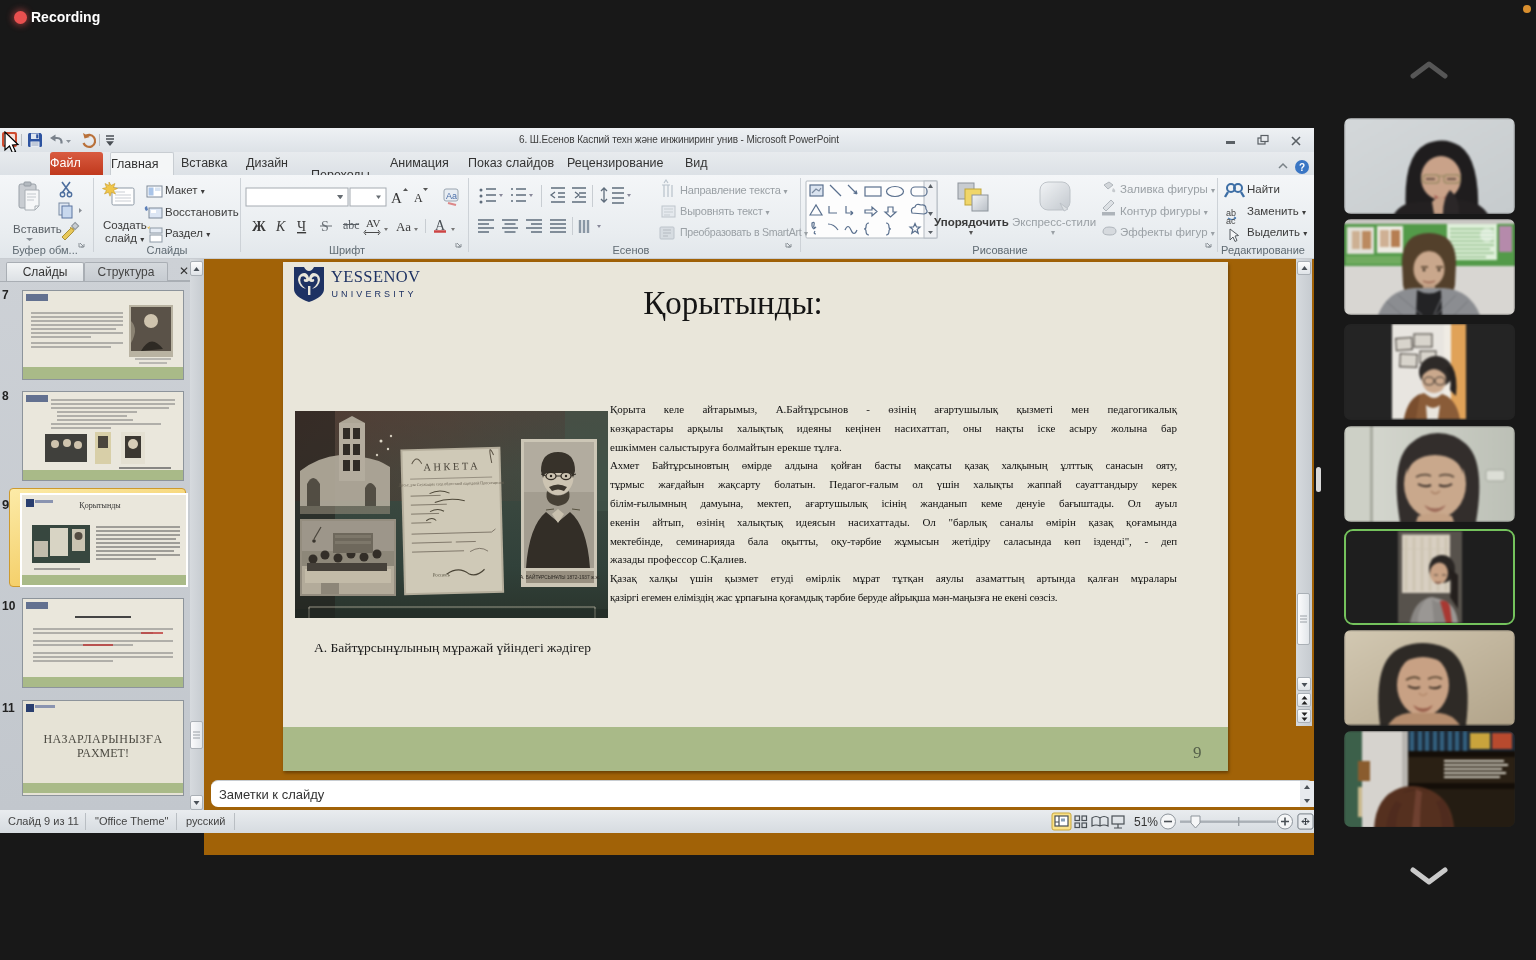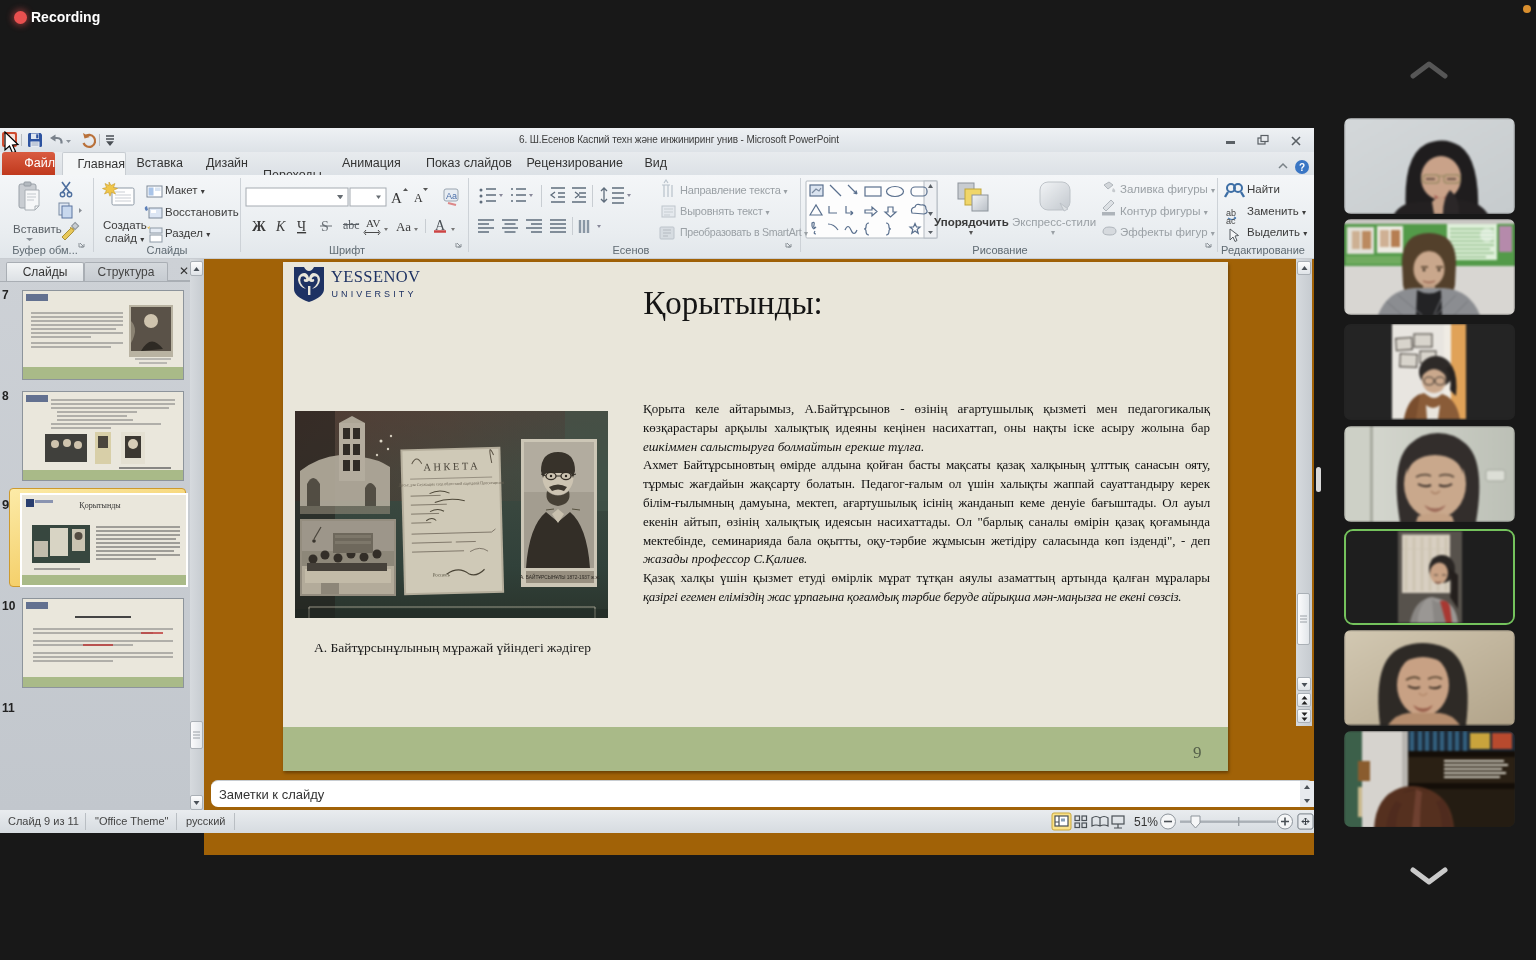--- a/index.html
+++ b/index.html
@@ -19,21 +19,21 @@
 
   
   #titlebar { left:0; top:0; width:1314px; height:24px;
     background:linear-gradient(#eef1f4,#dde2e7); color:#3a3f44; }
   #titletext { left:379px; top:6px; font-size:10px; color:#3c3c3c; width:600px; text-align:center; white-space:nowrap; letter-spacing:-0.1px;}
 
   
   #tabrow { left:0; top:24px; width:1314px; height:23px;
     background:linear-gradient(#e8ebee,#dce1e6); }
   .tab { position:absolute; top:0; height:23px; font-size:12.5px; color:#333;
-    line-height:23px; text-align:right; }
+    line-height:23px; text-align:left;margin-left:48px; }
   #tab-file { left:2px; width:53px; background:linear-gradient(#d95b40,#c0391d);
     color:#fff; border-radius:3px 3px 0 0; }
   #tab-home { background:#f4f6f7; border:1px solid #c8cdd2; border-bottom:none;
     border-radius:2px 2px 0 0; }
 
   
   #ribbon { left:0; top:47px; width:1314px; height:84px;
     background:linear-gradient(#f4f6f8,#e9edf0 70%,#e2e7eb);
     border-bottom:1px solid #c9cdd2; }
   .gsep { position:absolute; top:3px; height:74px; width:1px; background:#cdd2d7; }
@@ -49,21 +49,21 @@
     border-top:1px solid #c8cdd2;border-radius:7px; }
   #statusbar { left:0; top:682px; width:1314px; height:23px;
     background:linear-gradient(#e9ecef,#d6dbe0); font-size:11px; color:#444; }
 
   
   #slide { left:79px; top:3px; width:945px; height:509px; background:#e9e6da;
     box-shadow:1px 2px 3px rgba(0,0,0,.35); }
   .serif { font-family:"Liberation Serif", serif; }
   #greenband { left:0; bottom:0; width:945px; height:44px; background:#a9ba88; }
   .jl { text-align:justify; text-align-last:justify; white-space:nowrap; height:18.8px; overflow:visible; }
-  .ll { text-align:left; white-space:nowrap; height:18.8px;font-style:italic; }
+  .ll { text-align:left; white-space:nowrap; height:18.8px; }
   .thumb { background:#fff; border:1px solid #8d949b; padding:0; line-height:0; }
   #vscroll { left:1092px; top:0; width:16px; height:467px;
     background:linear-gradient(90deg,#d6dade,#c6cbd0); }
   .sbtn { position:absolute; left:1px; width:14px; height:14px;
     background:linear-gradient(#fdfdfd,#dfe3e7); border:1px solid #aab0b6; border-radius:2px; line-height:0; }
 
   
   .pt { position:absolute; left:1344px; width:171px; height:96px; border-radius:7px;
     overflow:hidden; background:#222; }
   .pt svg { display:block; filter:blur(0.8px); }
@@ -430,20 +430,28 @@
         <g stroke="#777" stroke-width="1">
           <path d="M10 30 h140 M10 34 h120"></path>
           <path d="M10 42 h140 M10 46 h100"></path>
           <path d="M10 54 h140 M10 58 h140 M10 62 h80"></path>
         </g>
         <path d="M118 34 h22" stroke="#b33" stroke-width="1.5"></path>
         <path d="M60 46 h30" stroke="#b33" stroke-width="1.5"></path>
         <rect x="0" y="78" width="160" height="10" fill="#a9ba88"></rect>
       </svg></div>
       <div class="abs" style="left:2px;top:442px;font-size:12px;font-weight:bold;color:#222">11</div>
+      <div class="abs thumb" style="left:22px;top:441px"><svg width="160" height="94" viewBox="0 0 160 94">
+        <rect width="160" height="94" fill="#e6e3d6"></rect>
+        <rect x="3" y="3" width="8" height="8" fill="#2a3f6f"></rect>
+        <rect x="12" y="4" width="20" height="3" fill="#8a94b0"></rect>
+        <text x="80" y="42" text-anchor="middle" font-size="12" font-family="Liberation Serif" fill="#4c4a42" style="letter-spacing:.5px">НАЗАРЛАРЫНЫЗҒА</text>
+        <text x="80" y="56" text-anchor="middle" font-size="12" font-family="Liberation Serif" fill="#4c4a42">РАХМЕТ!</text>
+        <rect x="0" y="82" width="160" height="10" fill="#a9ba88"></rect>
+      </svg></div>
 
       <div class="abs" style="left:190px;top:0;width:14px;height:551px;background:linear-gradient(90deg,#d6dade,#c6cbd0)"></div>
       <div class="abs" style="left:190px;top:2px;width:13px;height:15px;background:linear-gradient(#fdfdfd,#dfe3e7);border:1px solid #aab0b6;border-radius:2px;text-align:center"><svg width="11" height="13">
             <path d="M2.5 8 l3 -4 l3 4 z" fill="#4a5158"></path>
           </svg></div>
       <div class="abs" style="left:190px;top:536px;width:13px;height:15px;background:linear-gradient(#fdfdfd,#dfe3e7);border:1px solid #aab0b6;border-radius:2px"><svg width="11" height="13">
             <path d="M2.5 4 l3 4 l3 -4 z" fill="#4a5158"></path>
           </svg></div>
       <div class="abs" style="left:190px;top:462px;width:13px;height:28px;background:linear-gradient(90deg,#fbfbfc,#e2e6ea);border:1px solid #aab0b6;border-radius:2px"><svg width="11" height="26">
             <path d="M2 10 h7 M2 13 h7 M2 16 h7" stroke="#9aa0a6" stroke-width="1"></path>
@@ -552,21 +560,21 @@
             <path d="M251 99 l8 -1 M285 99 l-8 -1" stroke="#55503f" stroke-width="1"></path>
             <rect x="231" y="160" width="68" height="12" fill="#978f80"></rect>
             <text x="265" y="168" text-anchor="middle" font-size="4.8" font-family="Liberation Sans" fill="#2e2a24">А. БАЙТҰРСЫНҰЛЫ  1872-1937 ж.ж.</text>
           </g>
 
           <path d="M14 196 h286 M14 196 v11 M300 196 v11" stroke="#b9b4a4" stroke-width="1.2" fill="none" opacity=".75"></path>
           <rect x="0" y="198" width="313" height="9" fill="#1d2620" opacity=".4"></rect>
         </svg>
         <div class="abs serif" style="left:31px;top:378px;font-size:13.5px;color:#1a1a1a">А. Байтұрсынұлының мұражай үйіндегі жәдігер</div>
 
-        <div class="abs serif" id="body" style="left:360px;top:138px;width:567px;font-size:13px;line-height:18.8px;color:#111;text-align:justify">
+        <div class="abs serif" id="body" style="left:327px;top:138px;width:567px;font-size:11px;line-height:18.8px;color:#111;text-align:justify">
           <div class="jl">Қорыта келе айтарымыз, А.Байтұрсынов - өзінің ағартушылық қызметі мен педагогикалық</div>
           <div class="jl">көзқарастары арқылы халықтық идеяны кеңінен насихаттап, оны нақты іске асыру жолына бар</div>
           <div class="ll">ешкіммен салыстыруға  болмайтын ерекше тұлға.</div>
           <div class="jl" style="letter-spacing:-0.22px">Ахмет Байтұрсыновтың өмірде алдына қойған басты мақсаты қазақ халқының ұлттық санасын ояту,</div>
           <div class="jl" style="letter-spacing:-0.1px">тұрмыс жағдайын жақсарту болатын. Педагог-ғалым ол үшін халықты жаппай сауаттандыру керек</div>
           <div class="jl" style="letter-spacing:-0.16px">білім-ғылымның дамуына, мектеп, ағартушылық ісінің жанданып кеме денуіе бағыштады. Ол ауыл</div>
           <div class="jl">екенін айтып, өзінің халықтық идеясын насихаттады. Ол "барлық саналы өмірін қазақ қоғамында</div>
           <div class="jl" style="letter-spacing:-0.14px">мектебінде, семинарияда бала оқытты, оқу-тәрбие жұмысын жетідіру саласында көп ізденді", - деп</div>
           <div class="ll">жазады профессор С.Қалиев.</div>
           <div class="jl">Қазақ халқы үшін қызмет етуді өмірлік мұрат тұтқан аяулы азаматтың артында қалған мұралары</div>

